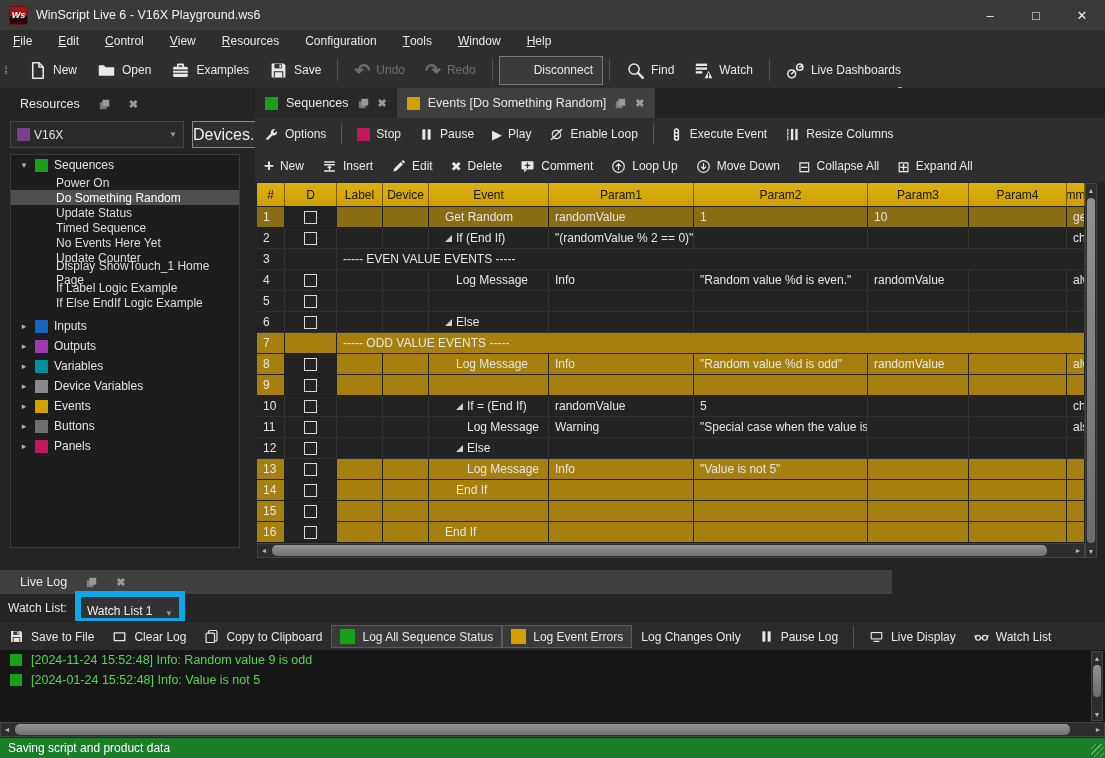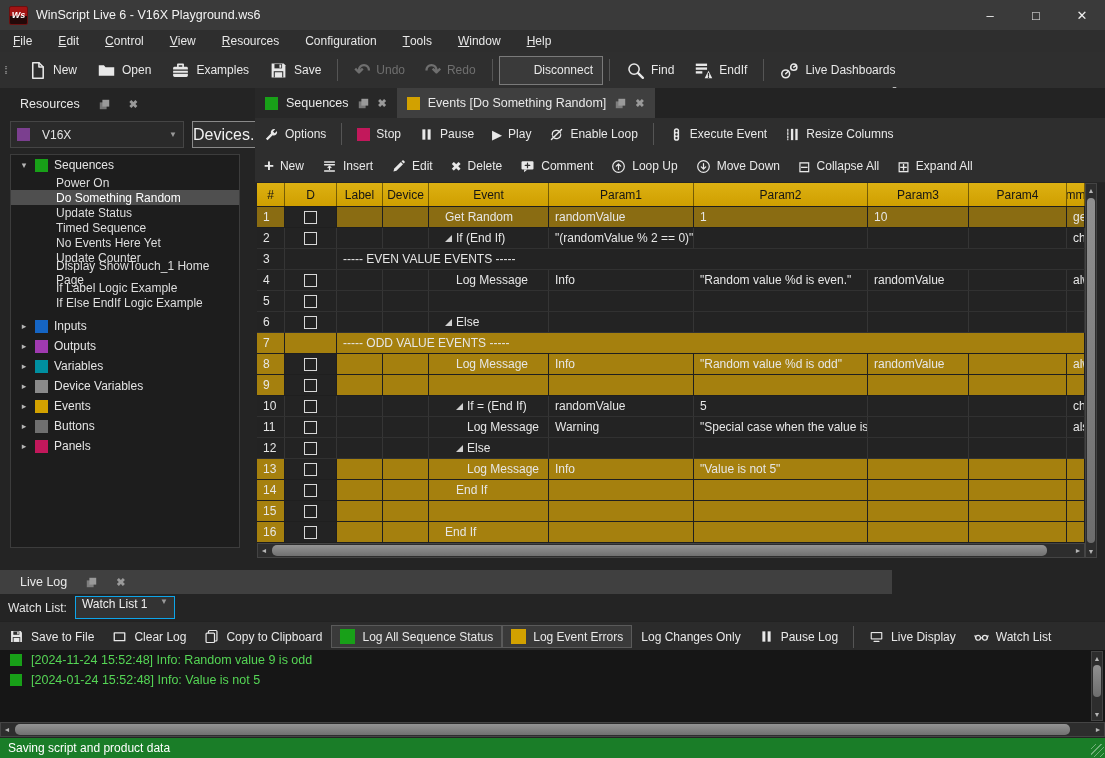--- a/index.html
+++ b/index.html
@@ -29,21 +29,21 @@
   .icon{display:inline-flex;align-items:center;justify-content:center;line-height:1;}
   .maintoolbar .icon svg{width:19px;height:19px;}
   .maintoolbar .icon.txt{font-size:19px;font-weight:bold;}
   .dd-arrow{position:absolute;right:8px;bottom:-9px;font-size:8px;color:#bbb;}
   
   .sidebar{left:0;top:88px;width:255px;height:482px;background:#242424;border-right:1px solid #1b1b1b;}
   .panelhdr{display:flex;align-items:center;gap:18px;padding:9px 0 6px 20px;color:#e8e8e8;font-size:12.5px;}
   .panelhdr .icon svg{width:13px;height:13px;color:#9a9a9a;}
   .panelhdr .icon.txt{font-size:11px;color:#9a9a9a;font-weight:bold;}
   .comborow{display:flex;align-items:center;margin:4px 10px 0 10px;gap:8px;}
-  .combo{flex:0 0 160px;height:25px;background:#2a2a2a;border:1px solid #454545;display:flex;align-items:center;padding:0 6px;gap:12px;}
+  .combo{flex:0 0 160px;height:25px;background:#2a2a2a;border:1px solid #454545;display:flex;align-items:center;padding:0 6px;gap:4px;}
   .combo .arrow{margin-left:auto;color:#999;font-size:8px;}
   .sq{display:inline-block;width:13px;height:13px;}
   .btn-devices{height:25px;flex:0 0 62px;background:#2f2f2f;border:1px solid #8a8a8a;color:#f0f0f0;display:flex;align-items:center;justify-content:center;font-size:16px;}
   .treebox{position:absolute;left:10px;top:66px;width:228px;height:392px;background:#1d1d1d;border:1px solid #3c3c3c;overflow:hidden;}
   .tree-root,.tree-cat{display:flex;align-items:center;gap:6px;padding-left:8px;height:20px;color:#e4e4e4;}
   .tree-cat{height:20px;margin-top:0;}
   .tree-arrow{width:10px;color:#b5b5b5;font-size:9px;text-align:center;}
   .tree-child{height:15px;display:flex;align-items:center;padding-left:45px;color:#dedede;font-size:12px;}
   .tree-child.selected{background:#4f4f4f;color:#fff;}
   .tree-gap{height:6px;}
@@ -78,21 +78,21 @@
   .tri{width:0;height:0;border-bottom:7px solid #d0d0d0;border-left:7px solid transparent;margin-right:4px;flex:0 0 auto;}
   .sb-v{position:absolute;width:12px;background:#2d2d2d;border:1px solid #444;box-sizing:border-box;}
   .sb-h{position:absolute;height:15px;background:#2d2d2d;border:1px solid #444;box-sizing:border-box;}
   .sb-btn{position:absolute;color:#b5b5b5;font-size:7px;display:flex;align-items:center;justify-content:center;}
   .sb-thumb{position:absolute;background:linear-gradient(180deg,#909090,#6d6d6d);border-radius:5px;}
   .sb-h .sb-thumb{background:linear-gradient(180deg,#949494,#707070);}
   
   .loghdr{left:0;top:570px;width:892px;height:24px;background:#404040;}
   .loghdr .panelhdr{padding-top:5px;}
   .watchrow{left:0;top:594px;width:1105px;height:27px;background:#242424;display:flex;align-items:center;padding-left:8px;gap:8px;box-sizing:border-box;}
-  .watchcombo{width:86px;height:21px;background:#333;border:1px solid #0ea5e9;display:flex;align-items:flex-start;padding:0 6px;font-size:12px;color:#f0f0f0;}
+  .watchcombo{width:86px;height:21px;background:#333;border:6px solid #0ea5e9;display:flex;align-items:flex-end;padding:0 6px;font-size:12px;color:#f0f0f0;}
   .watchcombo .arrow{margin-left:auto;color:#999;font-size:8px;}
   .logtoolbar{left:0;top:621px;width:1105px;height:29px;background:#2b2b2b;display:flex;align-items:center;border-top:1px solid #222;border-bottom:1px solid #1d1d1d;}
   .logtoolbar .tbtn{padding:3px 8px;gap:7px;}
   .logtoolbar .icon svg{width:15px;height:15px;}
   .logtoolbar .tbtn.toggled{background:#3a3a3a;border:1px solid #5a5a5a;}
   .logtoolbar .sq{width:15px;height:15px;}
   .logarea{left:0;top:650px;width:1105px;height:72px;background:#161616;}
   .logentry{display:flex;align-items:center;gap:9px;padding:3px 0 3px 10px;}
   .logentry .sq{width:12px;height:12px;}
   .logentry .txt{color:#55d555;font-size:12.5px;}
@@ -197,21 +197,21 @@
       <div class="tbtn">
         <span class="icon">
           <svg viewBox="0 0 16 16" fill="none" stroke="currentColor" stroke-width="1.3" stroke-linecap="round" stroke-linejoin="round">
             <rect x="1.5" y="2.2" width="9.5" height="2" fill="currentColor" stroke="none"></rect>
             <rect x="1.5" y="5.4" width="9.5" height="2" fill="currentColor" stroke="none"></rect>
             <rect x="1.5" y="8.6" width="5.5" height="2" fill="currentColor" stroke="none"></rect>
             <path d="M12.2 8.2l3.2 6.3H9z" fill="currentColor" stroke="none"></path>
             <path d="M12.2 10.5v1.7M12.2 13.3v.5" stroke="#2f2f2f" stroke-width="1.1"></path>
           </svg>
         </span>
-        <span>EndIf</span>
+        <span>Watch</span>
       </div>
       <div class="tsep"></div>
       <div class="tbtn">
         <span class="icon">
           <svg viewBox="0 0 16 16" fill="none" stroke="currentColor" stroke-width="1.3" stroke-linecap="round" stroke-linejoin="round">
             <circle cx="4.8" cy="10.8" r="3.3"></circle>
             <path d="M4.8 10.8l2.2-2.2"></path>
             <circle cx="11.6" cy="5.2" r="2.6"></circle>
             <path d="M11.6 5.2l1.8-1.2"></path>
           </svg>

